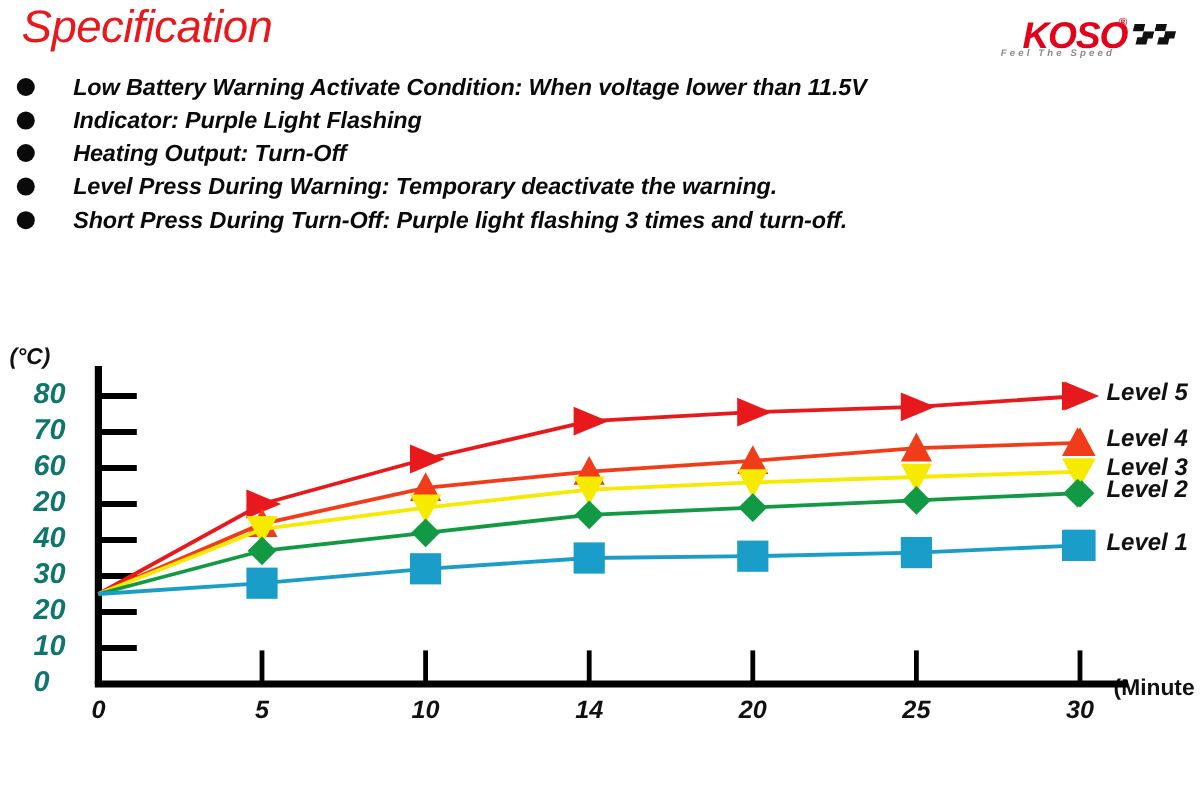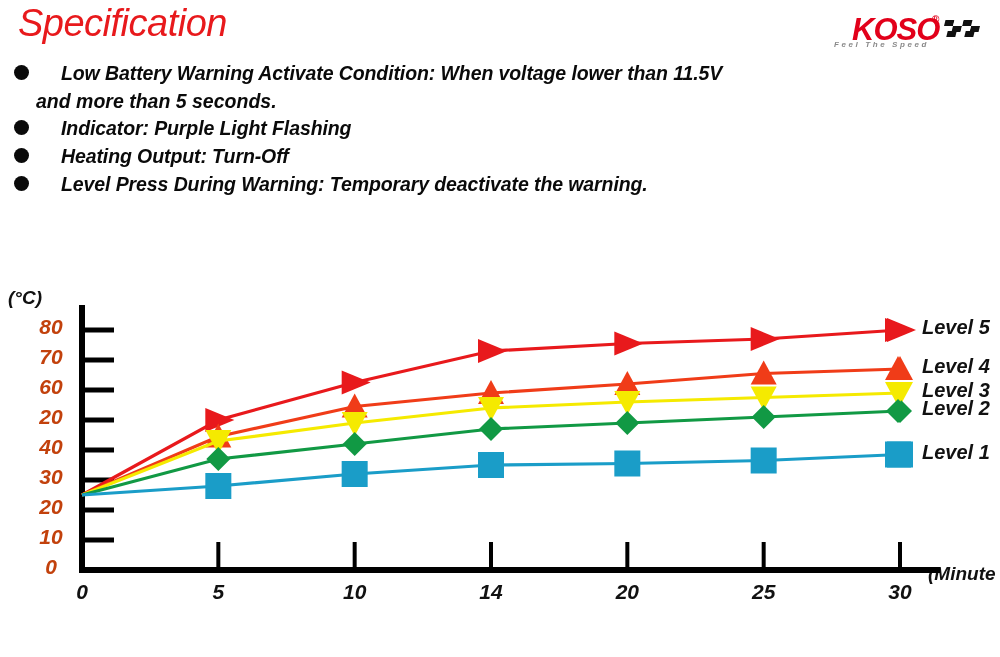--- a/index.html
+++ b/index.html
@@ -67,31 +67,31 @@
   }
 
   
   .chart-wrap{position:absolute;left:0;top:275px;width:1000px;height:340px;}
   .yaxis-unit{
     position:absolute;left:8px;top:12px;
     font-size:19px;font-style:italic;font-weight:bold;color:#111;
   }
   .ytick-label{
     position:absolute;right:0;
-    font-size:21px;font-style:italic;font-weight:bold;color:#c2410c;
-    text-align:center;width:46px;
+    font-size:24px;font-style:italic;font-weight:bold;color:#0f766e;
+    text-align:left;width:46px;
   }
   .xtick-label{
     position:absolute;
     font-size:21px;font-style:italic;font-weight:bold;color:#111;
     text-align:center;width:40px;
   }
   .xaxis-unit{
     position:absolute;left:928px;top:288px;
-    font-size:19px;font-style:italic;font-weight:bold;color:#111;
+    font-size:19px;font-weight:bold;color:#111;
     white-space:nowrap;
   }
   .legend-label{
     position:absolute;left:922px;
     font-size:20px;font-style:italic;font-weight:bold;color:#111;
     white-space:nowrap;
   }
   svg.plot{position:absolute;left:0;top:0;}
 </style>
 </head>
@@ -117,37 +117,40 @@
       </g>
     </svg>
     <div class="logo-tag">Feel The Speed</div>
   </div>
 
   <div class="bullets">
     <div class="bullet-row">
       <span class="bullet-dot"></span>
       <span class="bullet-text">Low Battery Warning Activate Condition: When voltage lower than 11.5V</span>
     </div>
-    <div class="bullet-cont">and more than 5 seconds.</div>
 
     <div class="bullet-row">
       <span class="bullet-dot"></span>
       <span class="bullet-text">Indicator: Purple Light Flashing</span>
     </div>
 
     <div class="bullet-row">
       <span class="bullet-dot"></span>
       <span class="bullet-text">Heating Output: Turn-Off</span>
     </div>
 
     <div class="bullet-row">
       <span class="bullet-dot"></span>
       <span class="bullet-text">Level Press During Warning: Temporary deactivate the warning.</span>
     </div>
 
+    <div class="bullet-row">
+      <span class="bullet-dot"></span>
+      <span class="bullet-text">Short Press During Turn-Off: Purple light flashing 3 times and turn-off.</span>
+    </div>
   </div>
 
   <div class="chart-wrap">
     <div class="yaxis-unit">(°C)</div>
     <div class="xaxis-unit">(Minute</div>
     <svg class="plot" width="1000" height="340" viewBox="0 0 1000 340">
       <g id="axes">
           <line x1="82" y1="30" x2="82" y2="295" stroke="#000" stroke-width="6"></line>
           <line x1="79" y1="295" x2="940" y2="295" stroke="#000" stroke-width="6"></line>
           <line x1="82" y1="265" x2="114" y2="265" stroke="#000" stroke-width="5"></line>

